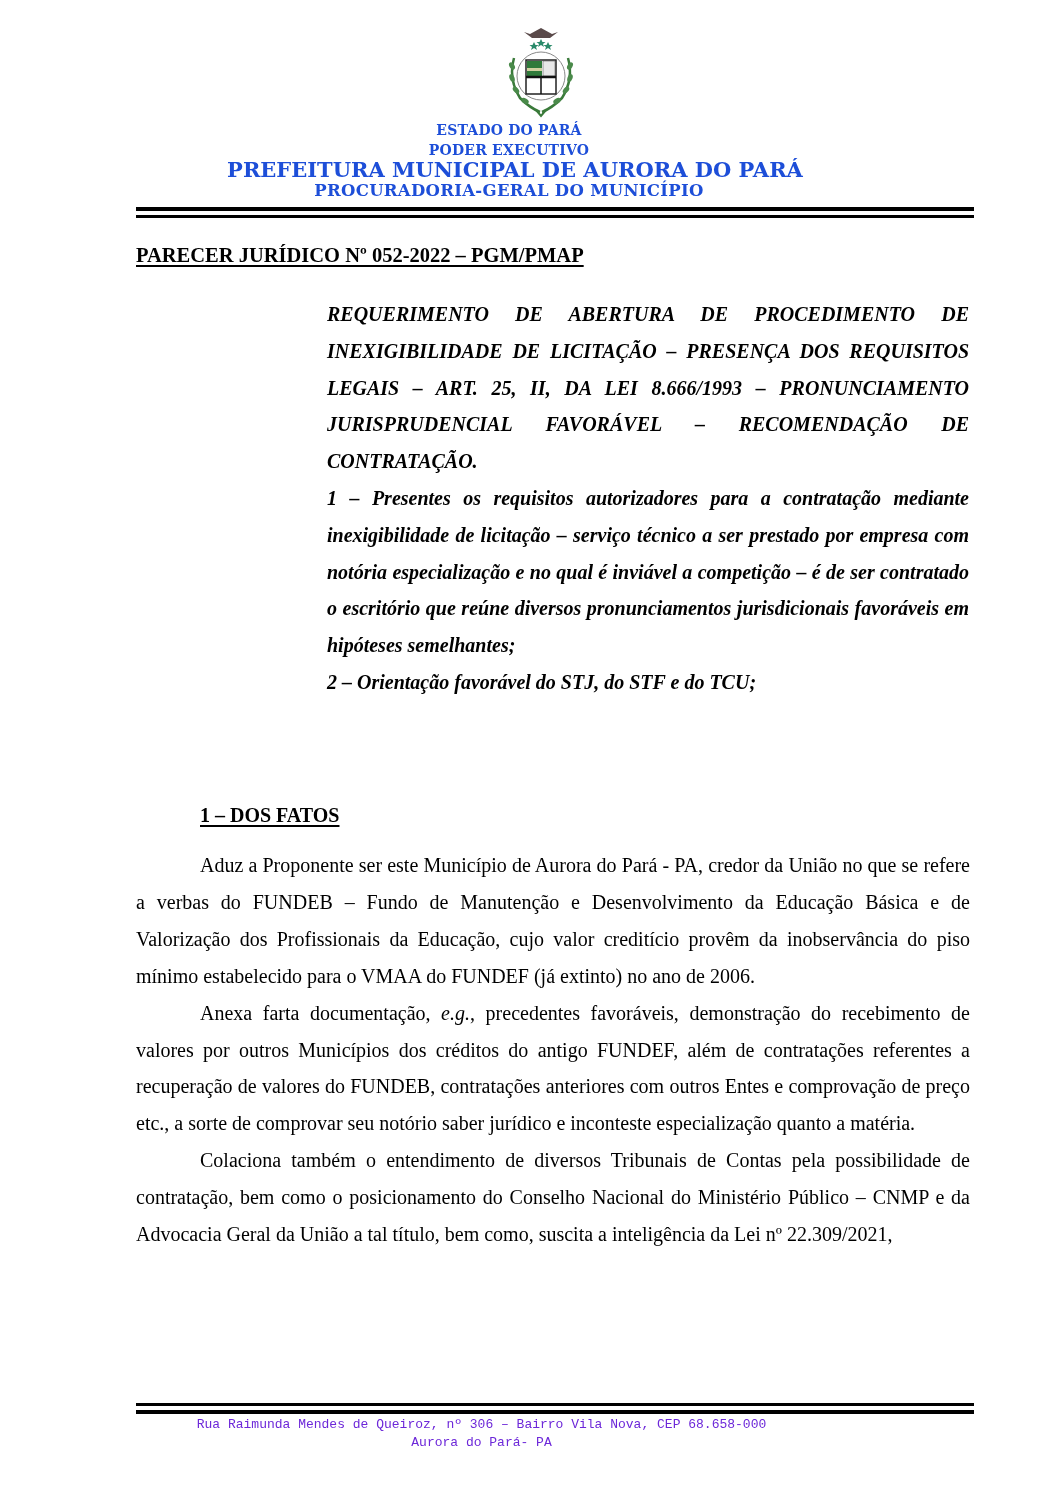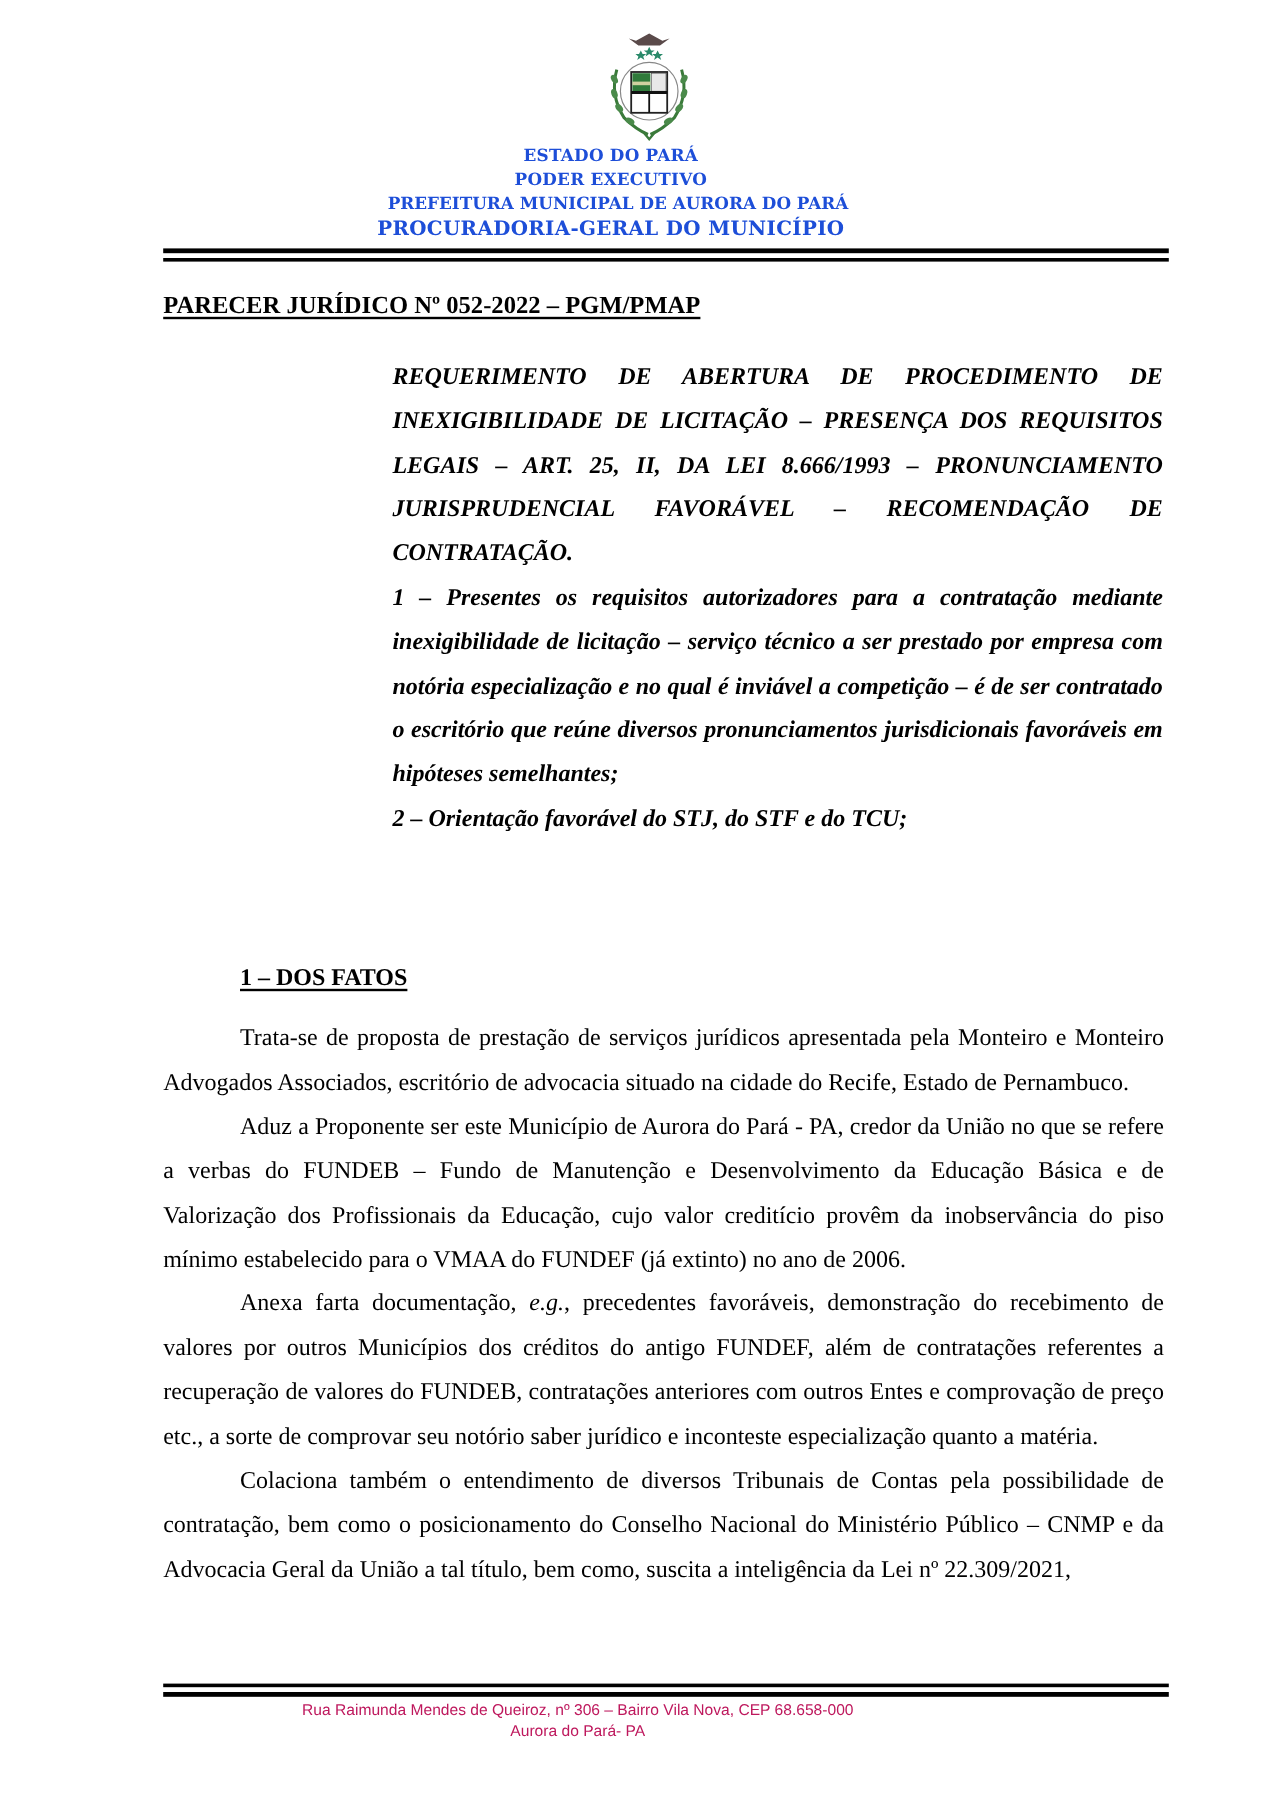--- a/index.html
+++ b/index.html
@@ -2,41 +2,41 @@
 <html><head>
 <meta charset="utf-8">
 <style>
   html, body { margin: 0; padding: 0; background: #ffffff; }
   body { width: 1058px; height: 1497px; position: relative; overflow: hidden; font-family: "Liberation Serif", serif; color: #000; }
 
   .crest { position: absolute; left: 500px; top: 24px; width: 82px; height: 96px; }
 
   .header-lines { position: absolute; left: 0; width: 1018px; top: 120px; text-align: center; color: #1d4ed8; font-family: "DejaVu Serif", serif; }
   .header-lines .l1, .header-lines .l2 { font-size: 14px; line-height: 20px; font-weight: bold; letter-spacing: 0.2px; }
-  .header-lines .l3 { font-size: 14px; line-height: 20px; font-weight: bold; padding-left: 12px; }
+  .header-lines .l3 { font-size: 21px; line-height: 20px; font-weight: bold; padding-left: 12px; }
   .header-lines .l4 { font-size: 16.5px; line-height: 22px; font-weight: bold; letter-spacing: 0.3px; text-align: center; }
 
   .rule-top-1 { position: absolute; left: 136px; width: 838px; top: 207px; height: 4px; background: #000; }
   .rule-top-2 { position: absolute; left: 136px; width: 838px; top: 215px; height: 3px; background: #000; }
 
   .doc-title { position: absolute; left: 136px; top: 244px; font-size: 20.5px; font-weight: bold; text-decoration: underline; text-underline-offset: 3px; white-space: nowrap; }
 
   .ementa { position: absolute; left: 327px; width: 642px; top: 296px; font-style: italic; font-weight: bold; font-size: 20px; line-height: 36.8px; text-align: justify; }
   .ementa p { margin: 0; }
   .ementa .upper { text-align-last: left; }
 
   .section-title { position: absolute; left: 200px; top: 804px; font-size: 20px; font-weight: bold; text-decoration: underline; text-underline-offset: 3px; }
 
   .body { position: absolute; left: 136px; width: 834px; top: 847px; font-size: 20px; line-height: 36.9px; text-align: justify; }
   .body p { margin: 0; text-indent: 64px; }
 
   .rule-bot-1 { position: absolute; left: 136px; width: 838px; top: 1403px; height: 3px; background: #000; }
   .rule-bot-2 { position: absolute; left: 136px; width: 838px; top: 1410px; height: 4px; background: #000; }
 
-  .footer { position: absolute; left: 0; width: 963px; top: 1416px; text-align: center; color: #be185d; font-family: Liberation Sans, sans-serif; font-size: 13px; line-height: 18px; }
+  .footer { position: absolute; left: 0; width: 963px; top: 1416px; text-align: center; color: #6d28d9; font-family: Liberation Mono, monospace; font-size: 13px; line-height: 18px; }
 </style>
 </head>
 <body>
 
 <svg class="crest" viewBox="0 0 82 96">
 
   <path d="M30 10 L41 4 L52 10 L58 8 L50 14 L32 14 L24 8 Z" fill="#5a4a4a"></path>
 
   <polygon points="34,18 35.5,21 38.5,21 36,23 37,26 34,24 31,26 32,23 29.5,21 32.5,21" fill="#2a8a6a"></polygon>
   <polygon points="41,15 42.5,18 45.5,18 43,20 44,23 41,21 38,23 39,20 36.5,18 39.5,18" fill="#2a8a6a"></polygon>
@@ -81,21 +81,20 @@
 
 <div class="ementa">
   <p class="upper">REQUERIMENTO DE ABERTURA DE PROCEDIMENTO DE INEXIGIBILIDADE DE LICITAÇÃO – PRESENÇA DOS REQUISITOS LEGAIS – ART. 25, II, DA LEI 8.666/1993 – PRONUNCIAMENTO JURISPRUDENCIAL FAVORÁVEL – RECOMENDAÇÃO DE CONTRATAÇÃO.</p>
   <p>1 – Presentes os requisitos autorizadores para a contratação mediante inexigibilidade de licitação – serviço técnico a ser prestado por empresa com notória especialização e no qual é inviável a competição – é de ser contratado o escritório que reúne diversos pronunciamentos jurisdicionais favoráveis em hipóteses semelhantes;</p>
   <p>2 – Orientação favorável do STJ, do STF e do TCU;</p>
 </div>
 
 <div class="section-title">1 – DOS FATOS</div>
 
 <div class="body">
-  <p>Trata-se de proposta de prestação de serviços jurídicos apresentada pela Monteiro e Monteiro Advogados Associados, escritório de advocacia situado na cidade do Recife, Estado de Pernambuco.</p>
   <p>Aduz a Proponente ser este Município de Aurora do Pará - PA, credor da União no que se refere a verbas do FUNDEB – Fundo de Manutenção e Desenvolvimento da Educação Básica e de Valorização dos Profissionais da Educação, cujo valor creditício provêm da inobservância do piso mínimo estabelecido para o VMAA do FUNDEF (já extinto) no ano de 2006.</p>
   <p><span>Anexa farta documentação, </span><em>e.g.</em><span>, precedentes favoráveis, demonstração do recebimento de valores por outros Municípios dos créditos do antigo FUNDEF, além de contratações referentes a recuperação de valores do FUNDEB, contratações anteriores com outros Entes e comprovação de preço etc., a sorte de comprovar seu notório saber jurídico e inconteste especialização quanto a matéria.</span></p>
   <p>Colaciona também o entendimento de diversos Tribunais de Contas pela possibilidade de contratação, bem como o posicionamento do Conselho Nacional do Ministério Público – CNMP e da Advocacia Geral da União a tal título, bem como, suscita a inteligência da Lei nº 22.309/2021,</p>
 </div>
 
 <div class="rule-bot-1"></div>
 <div class="rule-bot-2"></div>
 
 <div class="footer">
   <div>Rua Raimunda Mendes de Queiroz, nº 306 – Bairro Vila Nova, CEP 68.658-000</div>

